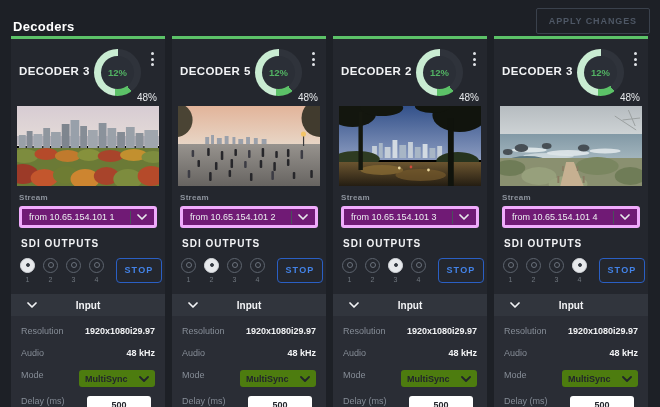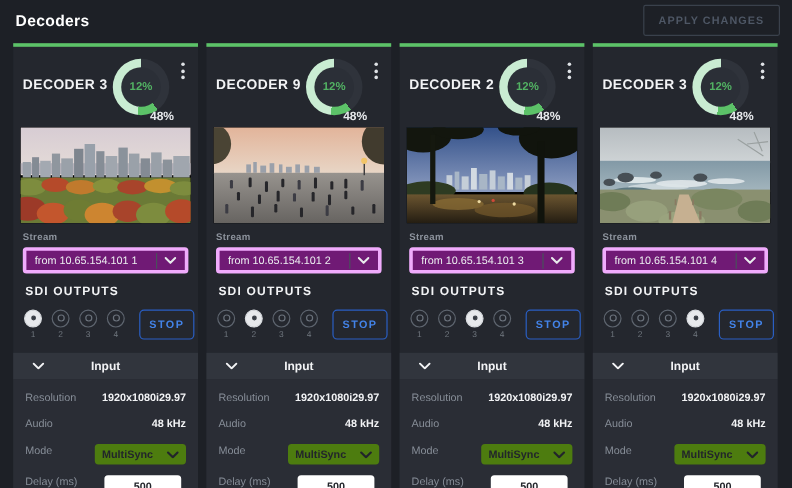--- a/index.html
+++ b/index.html
@@ -3,21 +3,21 @@
 <meta charset="utf-8">
 <style>
   html,body{margin:0;padding:0}
   body{
     width:660px;height:407px;overflow:hidden;
     background:#1d2026;
     font-family:"Liberation Sans",sans-serif;
     -webkit-font-smoothing:antialiased;
   }
   
-  .page-header{height:34px;display:flex;align-items:center;justify-content:space-between;padding:0 10px 0 13px}
+  .page-header{height:34px;display:flex;align-items:flex-end;justify-content:space-between;padding:0 10px 0 13px}
   .page-title{margin:0;font-size:13px;font-weight:bold;color:#ffffff;letter-spacing:.3px}
   .apply-btn{
     background:transparent;border:1px solid #3a414c;color:#4e5765;
     font-family:inherit;font-size:9px;font-weight:bold;letter-spacing:.9px;
     padding:7px 12px;border-radius:2px;cursor:pointer;
   }
   
   .cards{display:flex;gap:7px;padding:2px 11px 0;align-items:stretch}
   .card{
     width:154px;flex:0 0 auto;min-height:380px;box-sizing:border-box;
@@ -27,21 +27,21 @@
   
   .card-head{position:relative;height:63px;padding:0 8px;display:flex;align-items:center}
   .card-title{flex:1;font-size:11.5px;font-weight:bold;color:#f2f3f5;letter-spacing:.4px}
   .gauge{position:relative;width:47px;height:47px;margin:4px 16px 0 0}
   .gauge .ring{position:absolute;inset:0;border-radius:50%;transform:scaleX(-1)}
   .gauge .hole{position:absolute;inset:7px;border-radius:50%;background:#2b2f37}
   .gauge .pct{position:absolute;inset:0;display:flex;align-items:center;justify-content:center;
     font-size:9.5px;font-weight:bold;color:#52b263}
   .kebab{position:absolute;top:11px;right:9px;display:flex;flex-direction:column;gap:2.5px;cursor:pointer;padding:2px}
   .kebab i{width:3px;height:3px;border-radius:50%;background:#dfe2e6;display:block}
-  .gauge-sec{position:absolute;right:20px;bottom:-1px;font-size:10px;font-weight:bold;color:#e7e9ec}
+  .gauge-sec{position:absolute;right:8px;bottom:-1px;font-size:10px;font-weight:normal;color:#e7e9ec}
   
   .thumb{margin:4px 6px 0;height:80px;overflow:hidden;background:#000}
   .thumb svg{display:block;width:100%;height:100%}
   
   .stream-block{padding:7px 8px 0}
   .field-label{display:block;font-size:8px;font-weight:bold;color:#8d939d;letter-spacing:.3px}
   .select{
     margin-top:4px;height:22px;border:3px solid #f0abfc;border-radius:3px;background:#701a75;
     display:flex;align-items:center;padding:0 7px;gap:6px;cursor:pointer;box-sizing:border-box;
   }
@@ -221,21 +221,21 @@
         <input class="delay-input" value="500" style="">
       </div>
 
     </div>
   </section>
 
   <section class="card">
     <div class="accent-bar" style="background: rgb(92, 194, 104);"></div>
 
     <div class="card-head">
-      <div class="card-title">DECODER 9</div>
+      <div class="card-title">DECODER 5</div>
       <div class="gauge">
         <div class="ring" style="background: conic-gradient(rgb(201, 236, 210) 0deg, rgb(201, 236, 210) 172.8deg, rgb(92, 194, 104) 172.8deg, rgb(92, 194, 104) 216deg, rgb(47, 51, 59) 216deg, rgb(47, 51, 59) 360deg);"></div>
         <div class="hole"></div>
         <div class="pct">12%</div>
       </div>
       <div class="kebab">
             <i></i>
             <i></i>
             <i></i>
           </div>

